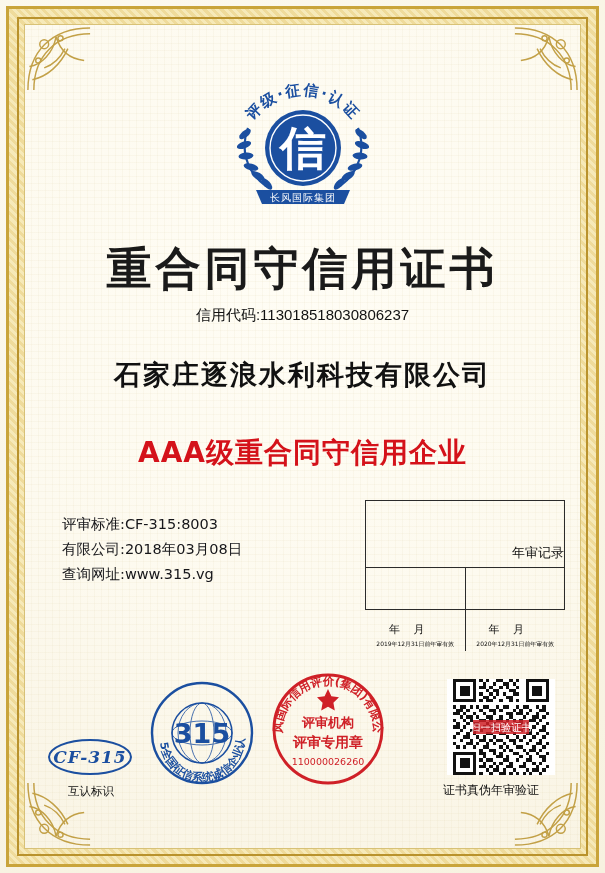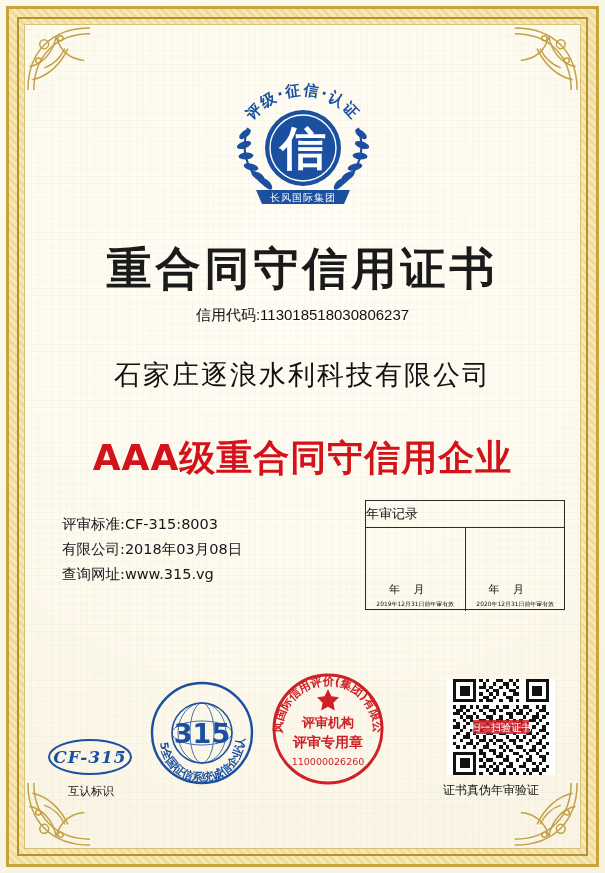--- a/index.html
+++ b/index.html
@@ -84,32 +84,32 @@
     text-align:center;
     font-family:Liberation Sans, sans-serif;
     font-size:15px;
     color:#111;
     letter-spacing:0px;
   }
   .company{
     position:absolute;top:323px;left:0;right:0;
     text-align:center;
     font-family:"DejaVu Sans", sans-serif;
-    font-weight:normal;
+    font-weight:bold;
     font-size:27px;
     letter-spacing:2px;
     color:#111;
     white-space:nowrap;
   }
   .grade{
     position:absolute;top:400px;left:0;right:0;
     text-align:center;
     font-family:"DejaVu Sans", sans-serif;
     font-weight:bold;
-    font-size:36px;
+    font-size:28px;
     letter-spacing:1px;
     color:#d4121a;
     white-space:nowrap;
   }
 
   
   .details{
     position:absolute;top:478px;left:28px;
     font-family:"DejaVu Sans", sans-serif;
     font-size:14.5px;
@@ -120,25 +120,26 @@
 
   
   .review-box{
     position:absolute;top:466px;right:6px;
     width:200px;height:110px;
     border:1px solid #2b2b2b;
     box-sizing:border-box;
   }
   .review-title{
     height:26px;line-height:26px;
-    text-align:left;
-    font-family:Liberation Serif, serif;
+    text-align:right;
+    font-family:Liberation Mono, monospace;
     font-size:13px;
     border-bottom:1px solid #2b2b2b;
     color:#111;
+    margin-top:40px;
   }
   .review-cells{
     display:flex;height:83px;
   }
   .review-cell{
     flex:1;position:relative;
     box-sizing:border-box;
   }
   .review-cell + .review-cell{border-left:1px solid #2b2b2b;}
   .cell-ym{

